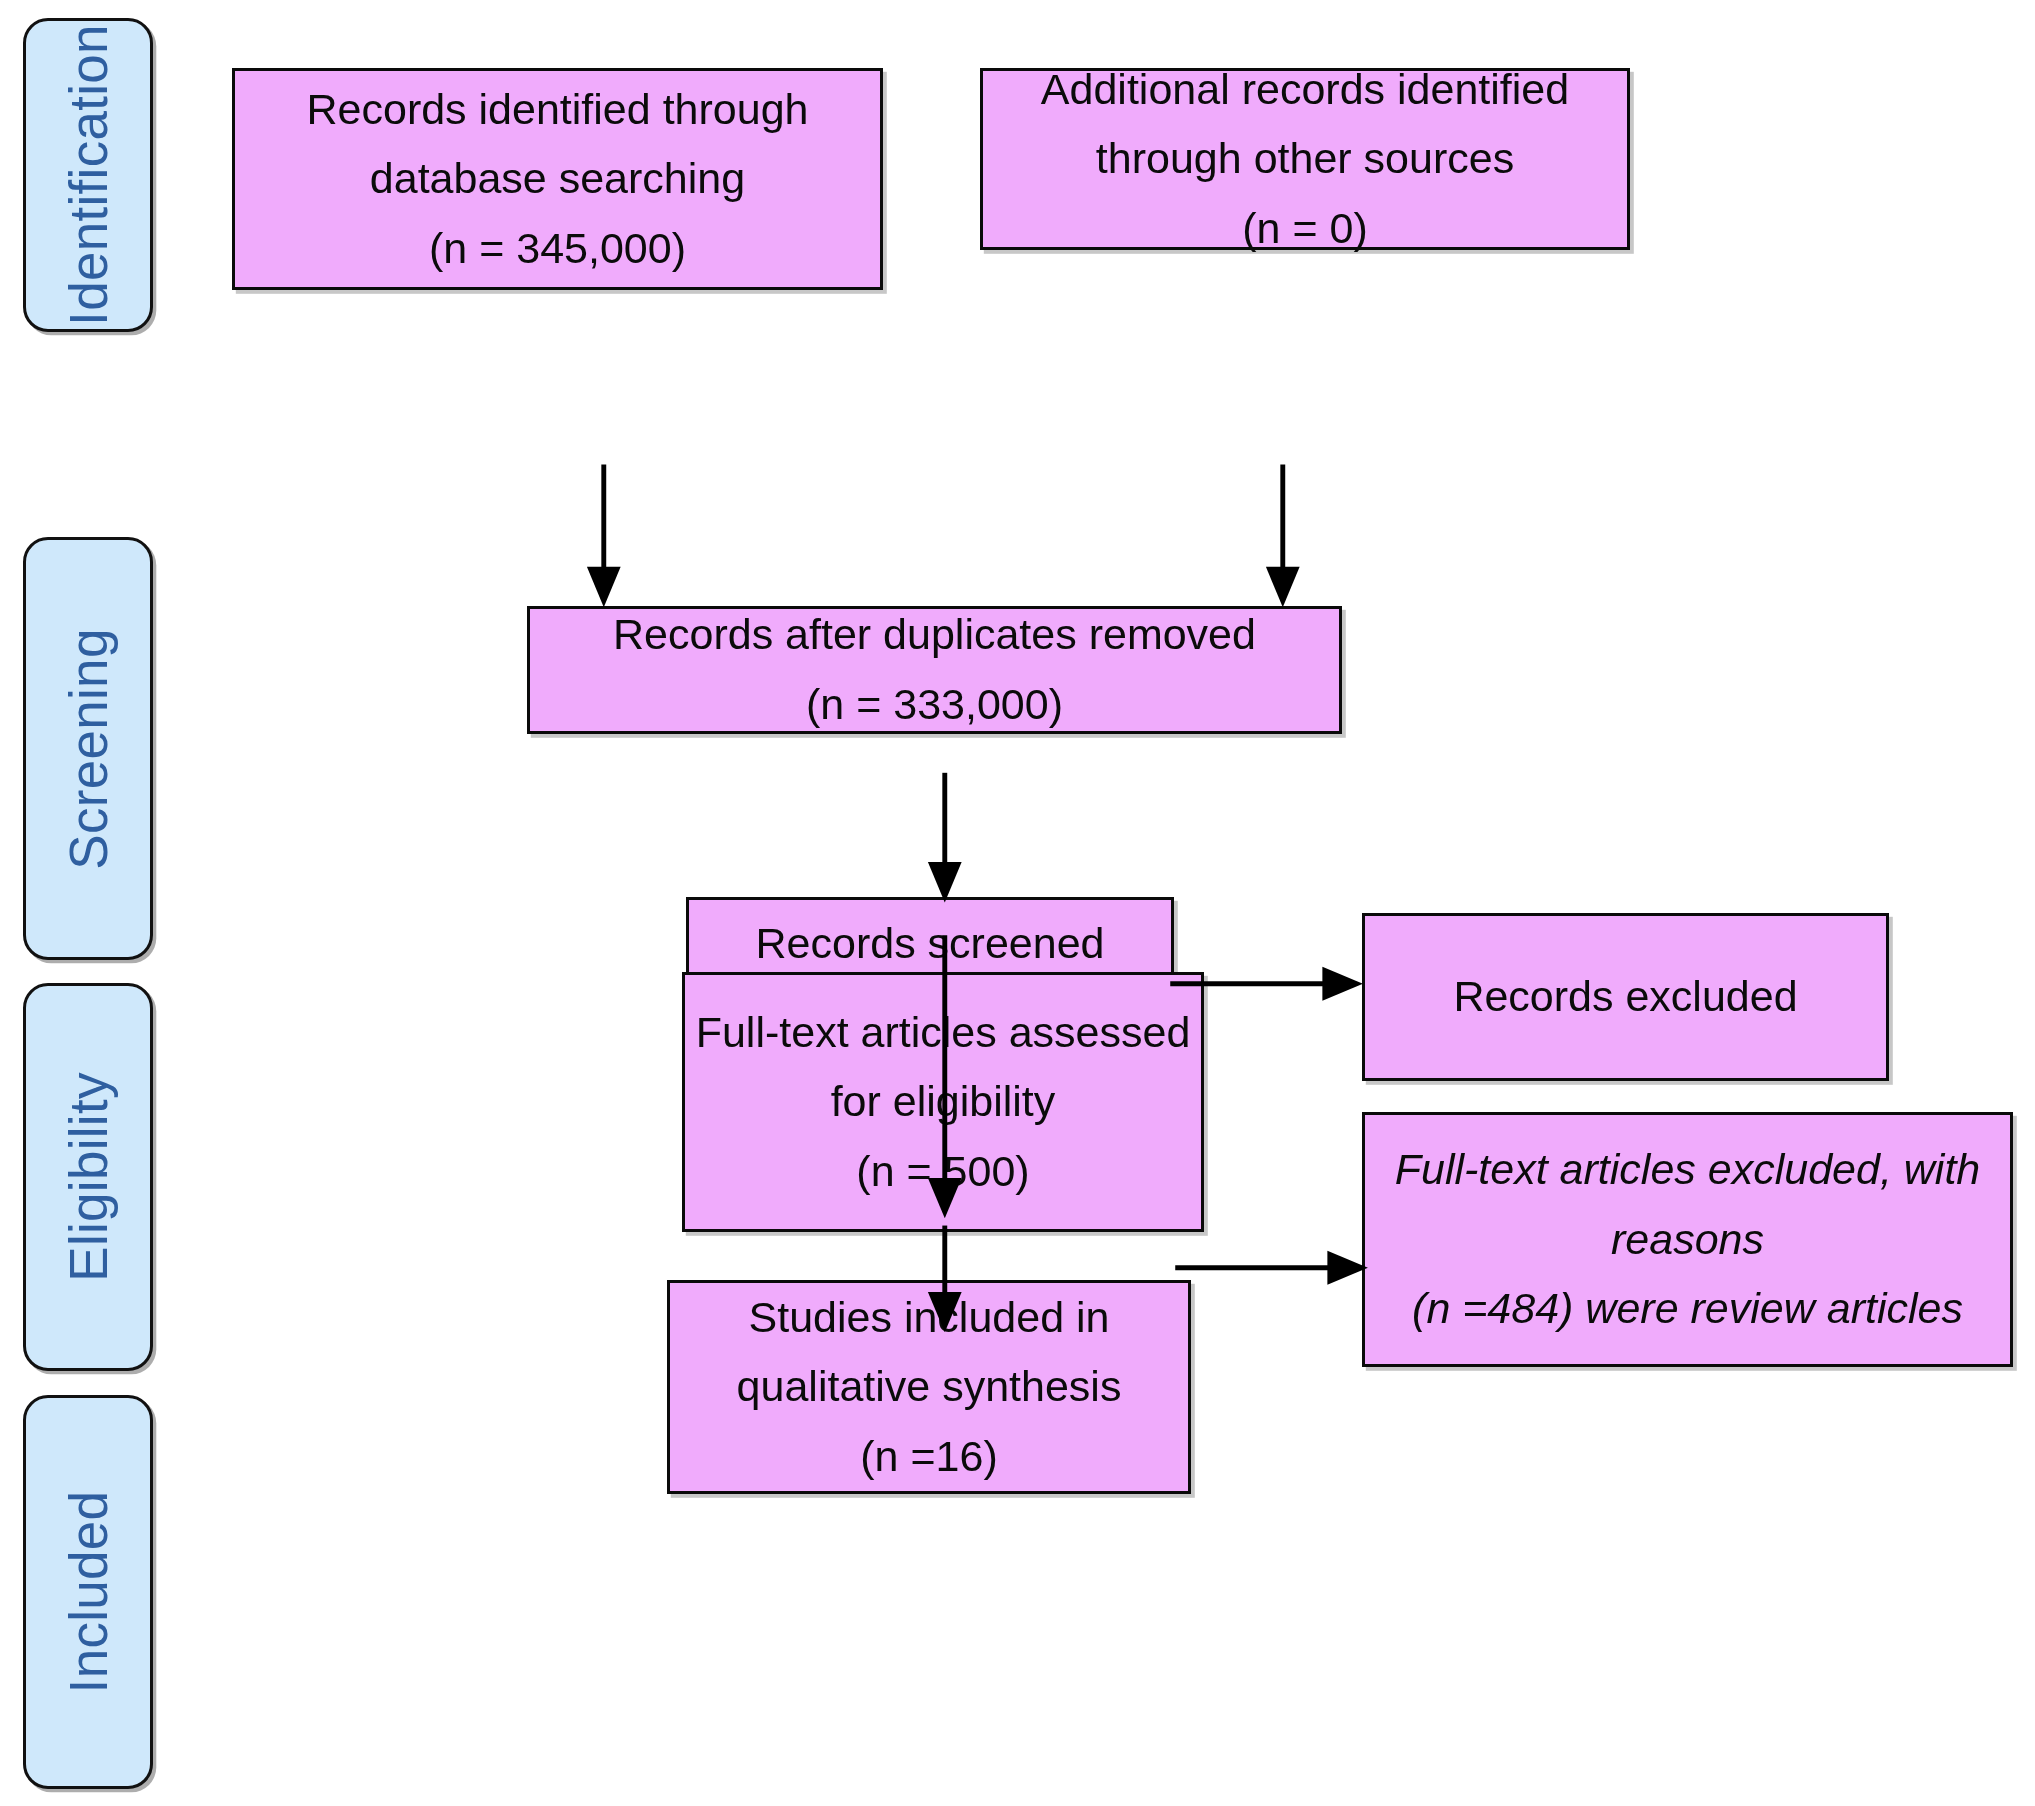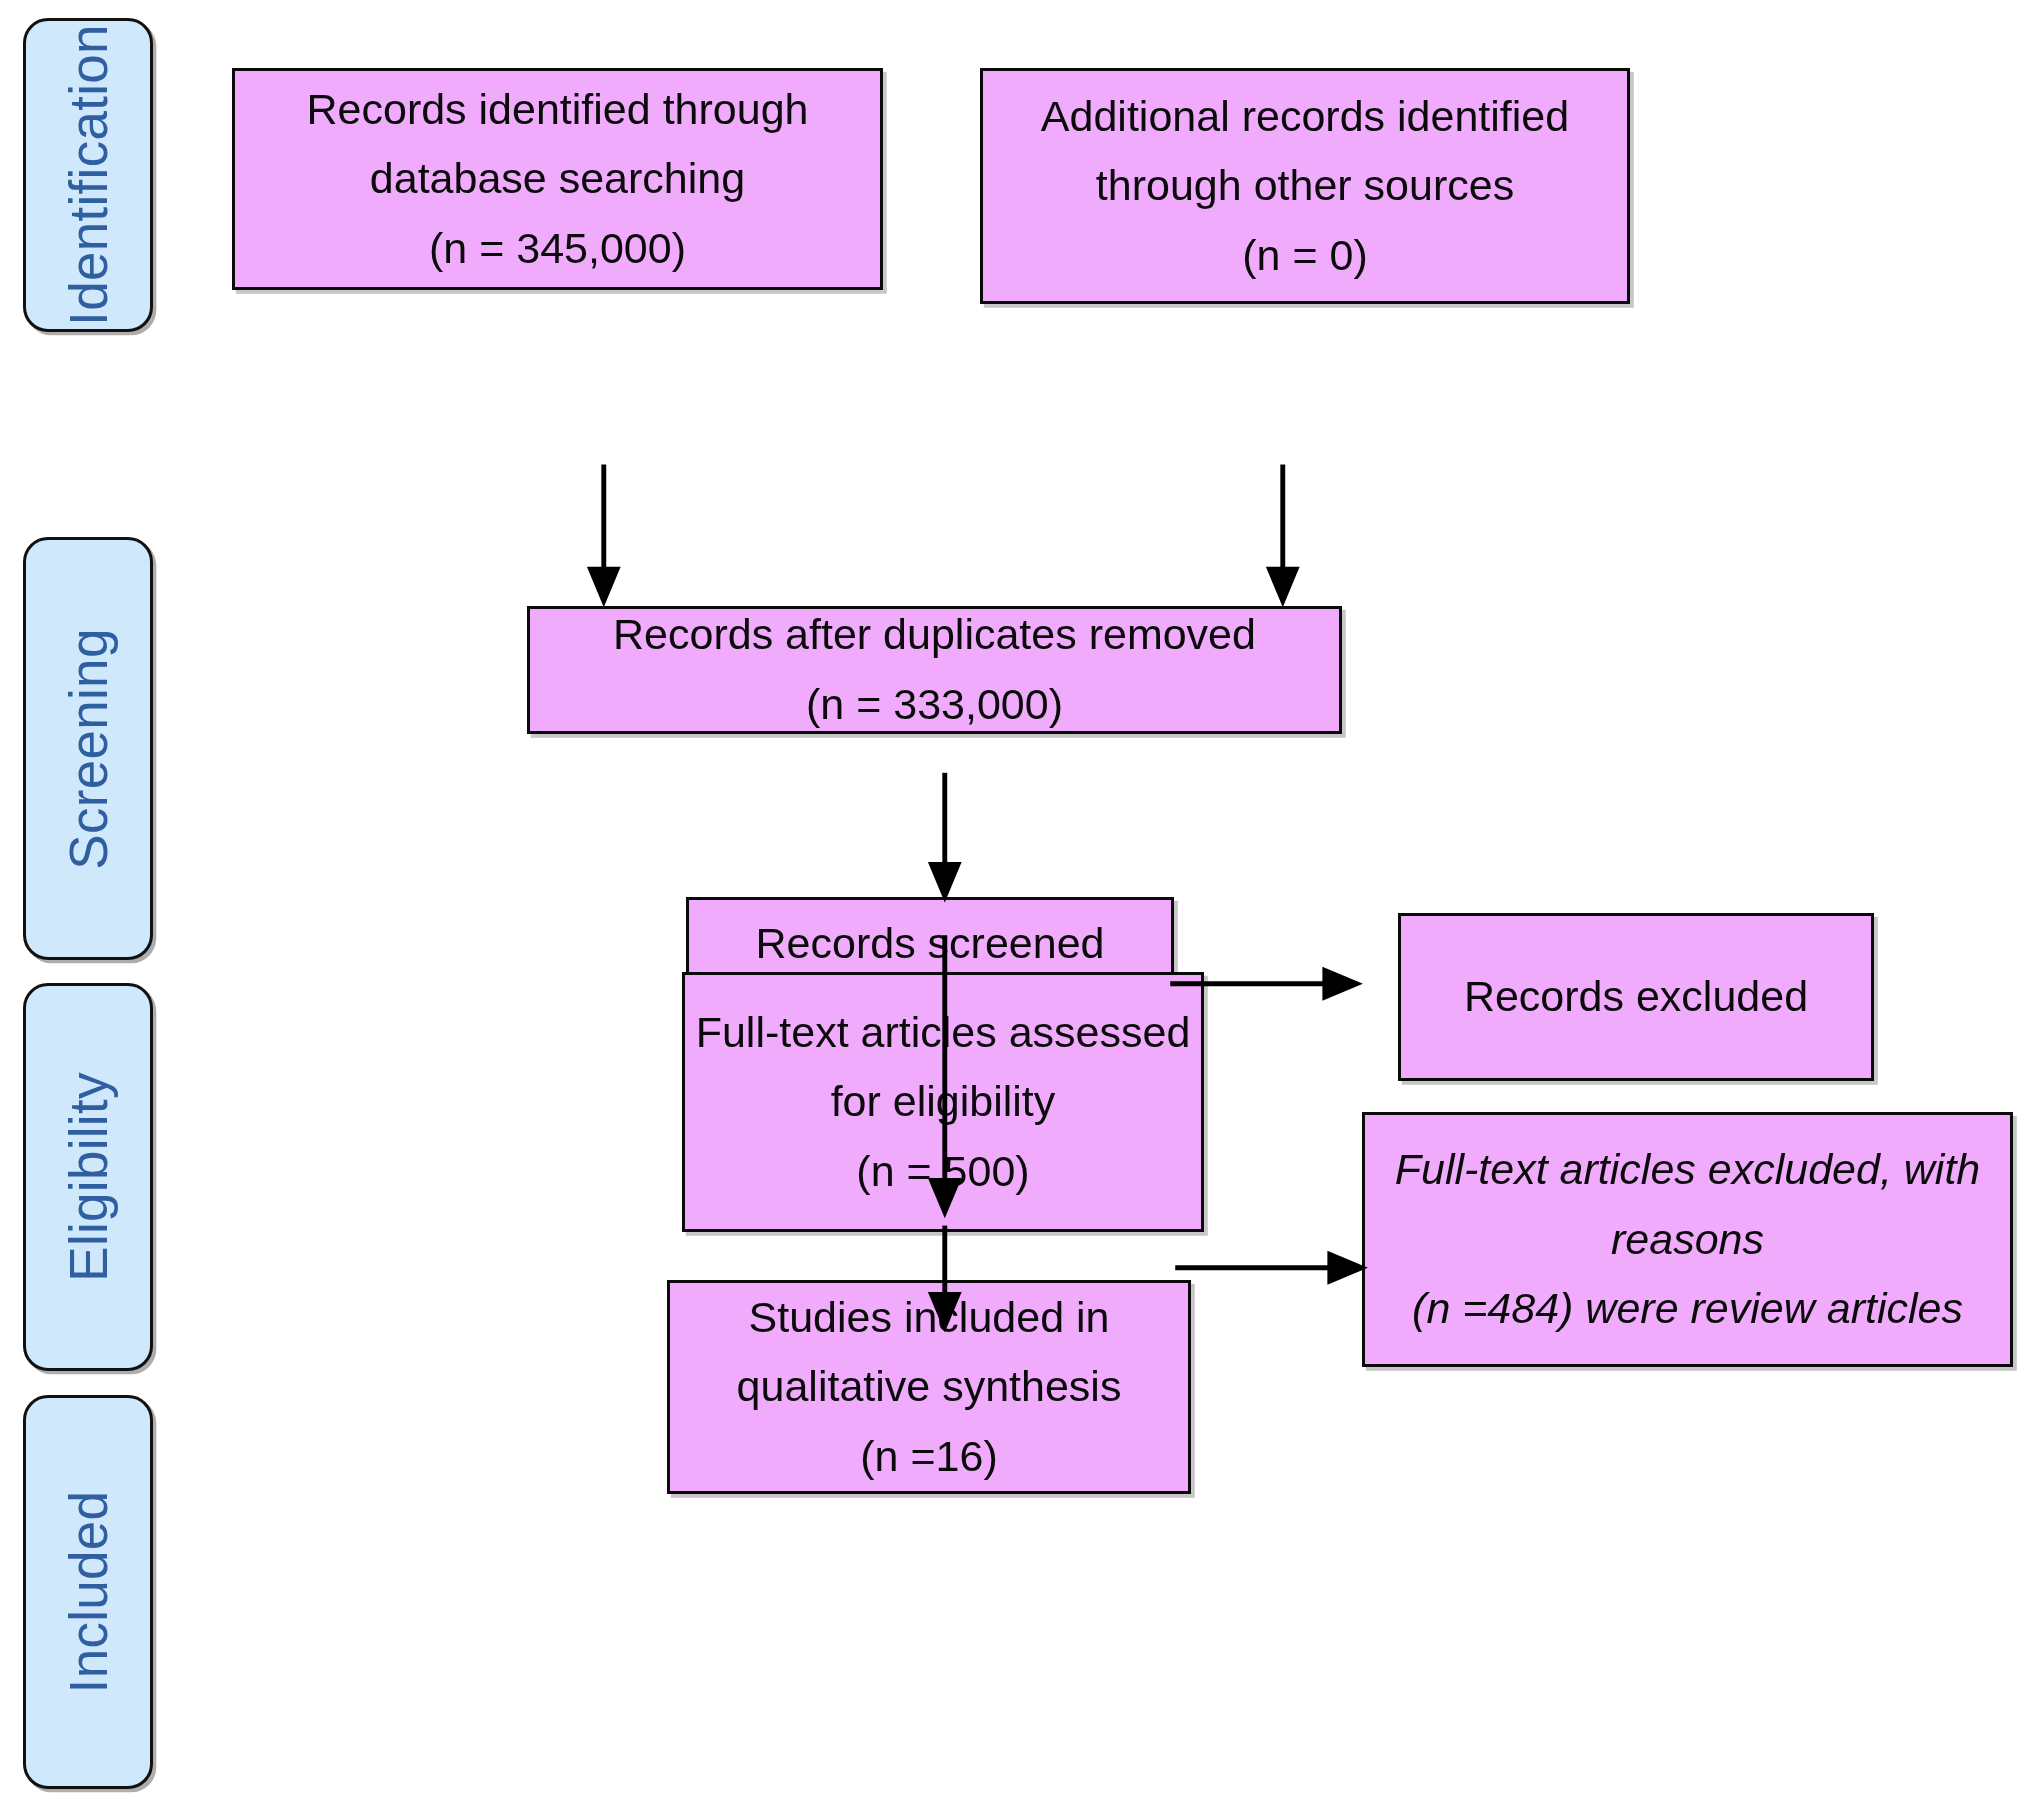--- a/index.html
+++ b/index.html
@@ -143,36 +143,36 @@
       <polygon points="40,196 9,122 71,122" fill="#000000"></polygon>
     </svg>
   </div>
 
   <div class="box z-under" style="left:232px; top:68px; width:651px; height:222px;">
     <span class="line">Records identified through</span>
     <span class="line">database searching</span>
     <span class="line">(n = 345,000)</span>
   </div>
 
-  <div class="box z-under" style="left:980px; top:68px; width:650px; height:236px;">
+  <div class="box z-under" style="left:980px; top:68px; width:650px; height:182px;">
     <span class="line">Additional records identified</span>
     <span class="line">through other sources</span>
     <span class="line">(n = 0)</span>
   </div>
 
   <div class="box z-under" style="left:527px; top:606px; width:815px; height:128px;">
     <span class="line">Records after duplicates removed</span>
     <span class="line">(n = 333,000)</span>
   </div>
 
   <div class="box z-under" style="left:686px; top:897px; width:488px; height:137px; justify-content:flex-start; padding-top:9px;">
     <span class="line">Records screened</span>
   </div>
 
-  <div class="box z-under" style="left:1362px; top:913px; width:476px; height:168px;margin-left:36px;">
+  <div class="box z-under" style="left:1362px; top:913px; width:527px; height:168px;">
     <span class="line">Records excluded</span>
   </div>
 
   <div class="box z-over" style="left:682px; top:972px; width:522px; height:260px;">
     <span class="line">Full-text articles assessed</span>
     <span class="line">for eligibility</span>
     <span class="line">(n = 500)</span>
   </div>
 
   <div class="box z-under" style="left:1362px; top:1112px; width:651px; height:255px;font-style:italic;">

